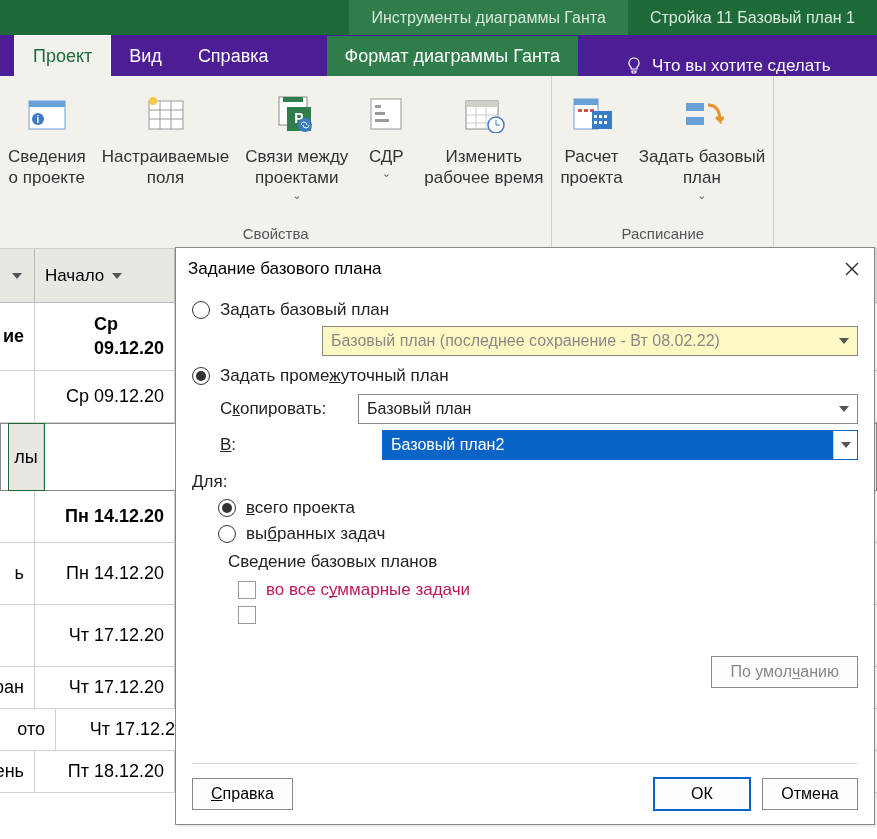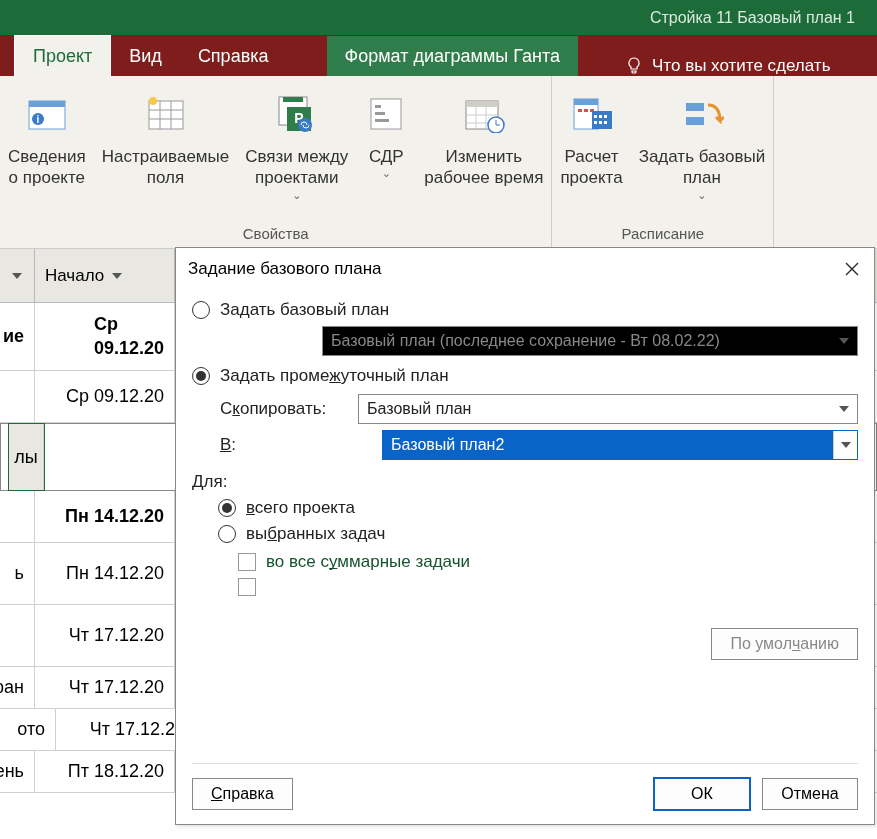--- a/index.html
+++ b/index.html
@@ -4,21 +4,21 @@
 <style>
 * { box-sizing: border-box; margin: 0; padding: 0; font-family: "Segoe UI", Tahoma, sans-serif; }
 body { width: 877px; height: 839px; overflow: hidden; background: #fff; position: relative; }
 
 
 .titlebar { background: #1e6b3a; height: 35px; display: flex; justify-content: flex-end; align-items: center; color: #d8e9de; font-size: 16px; }
 .titlebar .tab { padding: 0 22px; height: 35px; display: flex; align-items: center; }
 .titlebar .context { background: #2e7d4a; }
 
 
-.ribtabs { background: #7f1d1d; height: 41px; display: flex; align-items: flex-end; padding-left: 14px; }
+.ribtabs { background: #4c1d95; height: 41px; display: flex; align-items: flex-end; padding-left: 14px; }
 .ribtabs .rtab { padding: 10px 18px 9px; color: #fff; font-size: 18px; cursor: pointer; }
 .ribtabs .rtab.active { background: #f3f1ec; color: #1e6b3a; border: 1px solid #fff; border-bottom: none; }
 .tell { display: flex; align-items: center; gap: 8px; padding: 0 16px; color: #fff; font-size: 17px; }
 
 
 .ribbon { background: #f3f1ec; height: 173px; border-bottom: 1px solid #ccc; display: flex; }
 .rgroup { border-right: 1px solid #d0cec8; padding: 6px 0 4px; display: flex; flex-direction: column; }
 .rgroup .items { display: flex; flex: 1; }
 .rgroup .glabel { text-align: center; font-size: 15px; color: #555; padding: 2px 12px; }
 .rbtn { display: flex; flex-direction: column; align-items: center; justify-content: flex-start; padding: 4px 8px; cursor: pointer; font-size: 17px; color: #333; text-align: center; line-height: 1.25; }
@@ -37,38 +37,39 @@
 
 .dialog { position: absolute; left: 175px; top: 247px; width: 700px; height: 578px; background: #fff; border: 1px solid #888; box-shadow: 2px 2px 3px rgba(0,0,0,0.1); }
 .dtitle { height: 42px; display: flex; align-items: center; justify-content: space-between; padding: 0 12px; font-size: 17px; }
 .close { width: 20px; height: 20px; cursor: pointer; display: flex; align-items: center; justify-content: center; }
 .dbody { padding: 4px 16px; font-size: 17px; color: #222; }
 .orow { display: flex; align-items: center; gap: 10px; margin: 6px 0; }
 .radio { width: 18px; height: 18px; border: 1.5px solid #333; border-radius: 50%; display: inline-flex; align-items: center; justify-content: center; cursor: pointer; flex-shrink: 0; }
 .radio.checked::after { content: ""; width: 10px; height: 10px; background: #333; border-radius: 50%; }
 .check { width: 18px; height: 18px; border: 1.5px solid #999; display: inline-block; cursor: pointer; flex-shrink: 0; }
 .sel { height: 30px; border: 1px solid #888; display: flex; align-items: center; padding: 0 8px; justify-content: space-between; cursor: pointer; font-size: 16px; }
-.sel.disabled { color: #888; background: #000000; }
+.sel.disabled { color: #888; background: #fef9c3; }
 .sel.hl { background: #0a64c8; color: #fff; border-color: #0a64c8; margin-left: 24px; }
 .sel .arr, .ddarr { width: 0; height: 0; border-left: 5px solid transparent; border-right: 5px solid transparent; border-top: 6px solid #555; }
 .sel.hl .arr { border-top-color: #555; background: #fff; }
 .sel .arrwrap { width: 24px; height: 28px; display: flex; align-items: center; justify-content: center; background: #fff; margin: -8px -8px -8px 0; border-left: 1px solid #ccc; }
 .fieldset { margin: 8px 0 0 36px; }
 .fslabel { margin-bottom: 8px; }
 .indent { margin-left: 26px; }
-.dis { color: #14532d; text-align: right; }
+.dis { color: #be185d; text-align: right; }
 .dbtn { height: 32px; padding: 0 18px; border: 1px solid #888; background: #fdfdfd; cursor: pointer; font-size: 16px; display: inline-flex; align-items: center; justify-content: center; min-width: 96px; }
 .dbtn.primary { outline: 2px solid #0a64c8; outline-offset: -1px; }
 .dfoot { position: absolute; bottom: 14px; left: 16px; right: 16px; display: flex; justify-content: space-between; align-items: center; border-top: 1px solid #ddd; padding-top: 14px; }
 .u { text-decoration: underline; text-decoration-skip-ink: none; }
 </style>
 </head>
 <body>
 
 <div class="titlebar">
+  <div class="tab context">Инструменты диаграммы Ганта</div>
   <div class="tab">Стройка 11 Базовый план 1</div>
 </div>
 
 <div class="ribtabs">
   <div class="rtab active">Проект</div>
   <div class="rtab">Вид</div>
   <div class="rtab">Справка</div>
   <div style="width:40px"></div>
   <div class="rtab" style="background:#2e7d4a">Формат диаграммы Ганта</div>
   <div style="width:30px"></div>
@@ -295,20 +296,21 @@
     <div class="orow indent">
       <span class="radio checked"></span>
       <span><span class="u">в</span>сего проекта</span>
     </div>
     <div class="orow indent">
       <span class="radio"></span>
       <span>вы<span class="u">б</span>ранных задач</span>
     </div>
 
     <div class="fieldset">
+      <div class="fslabel">Сведение базовых планов</div>
       <div class="orow dis" style="margin-left:10px">
         <span class="check"></span>
         <span>во все с<span class="u">у</span>ммарные задачи</span>
       </div>
       <div class="orow dis" style="margin-left:10px">
         <span class="check"></span>
       </div>
     </div>
 
     <div style="text-align:right;margin-top:32px">

